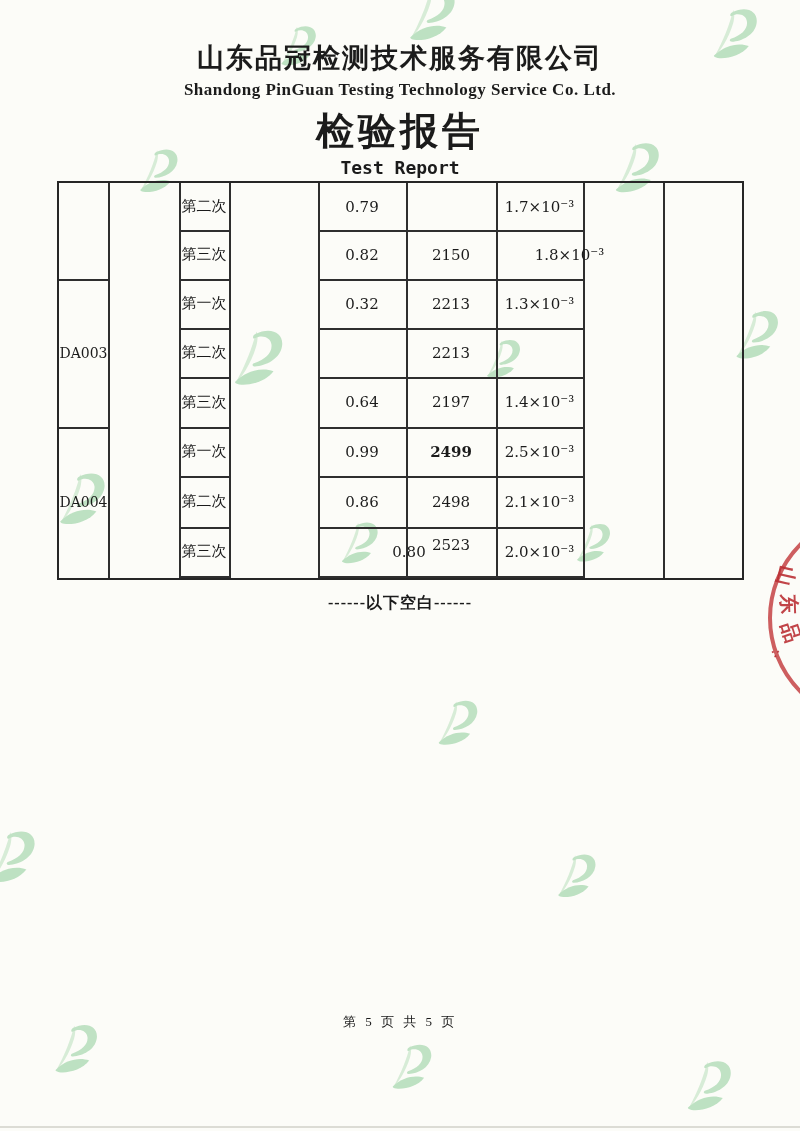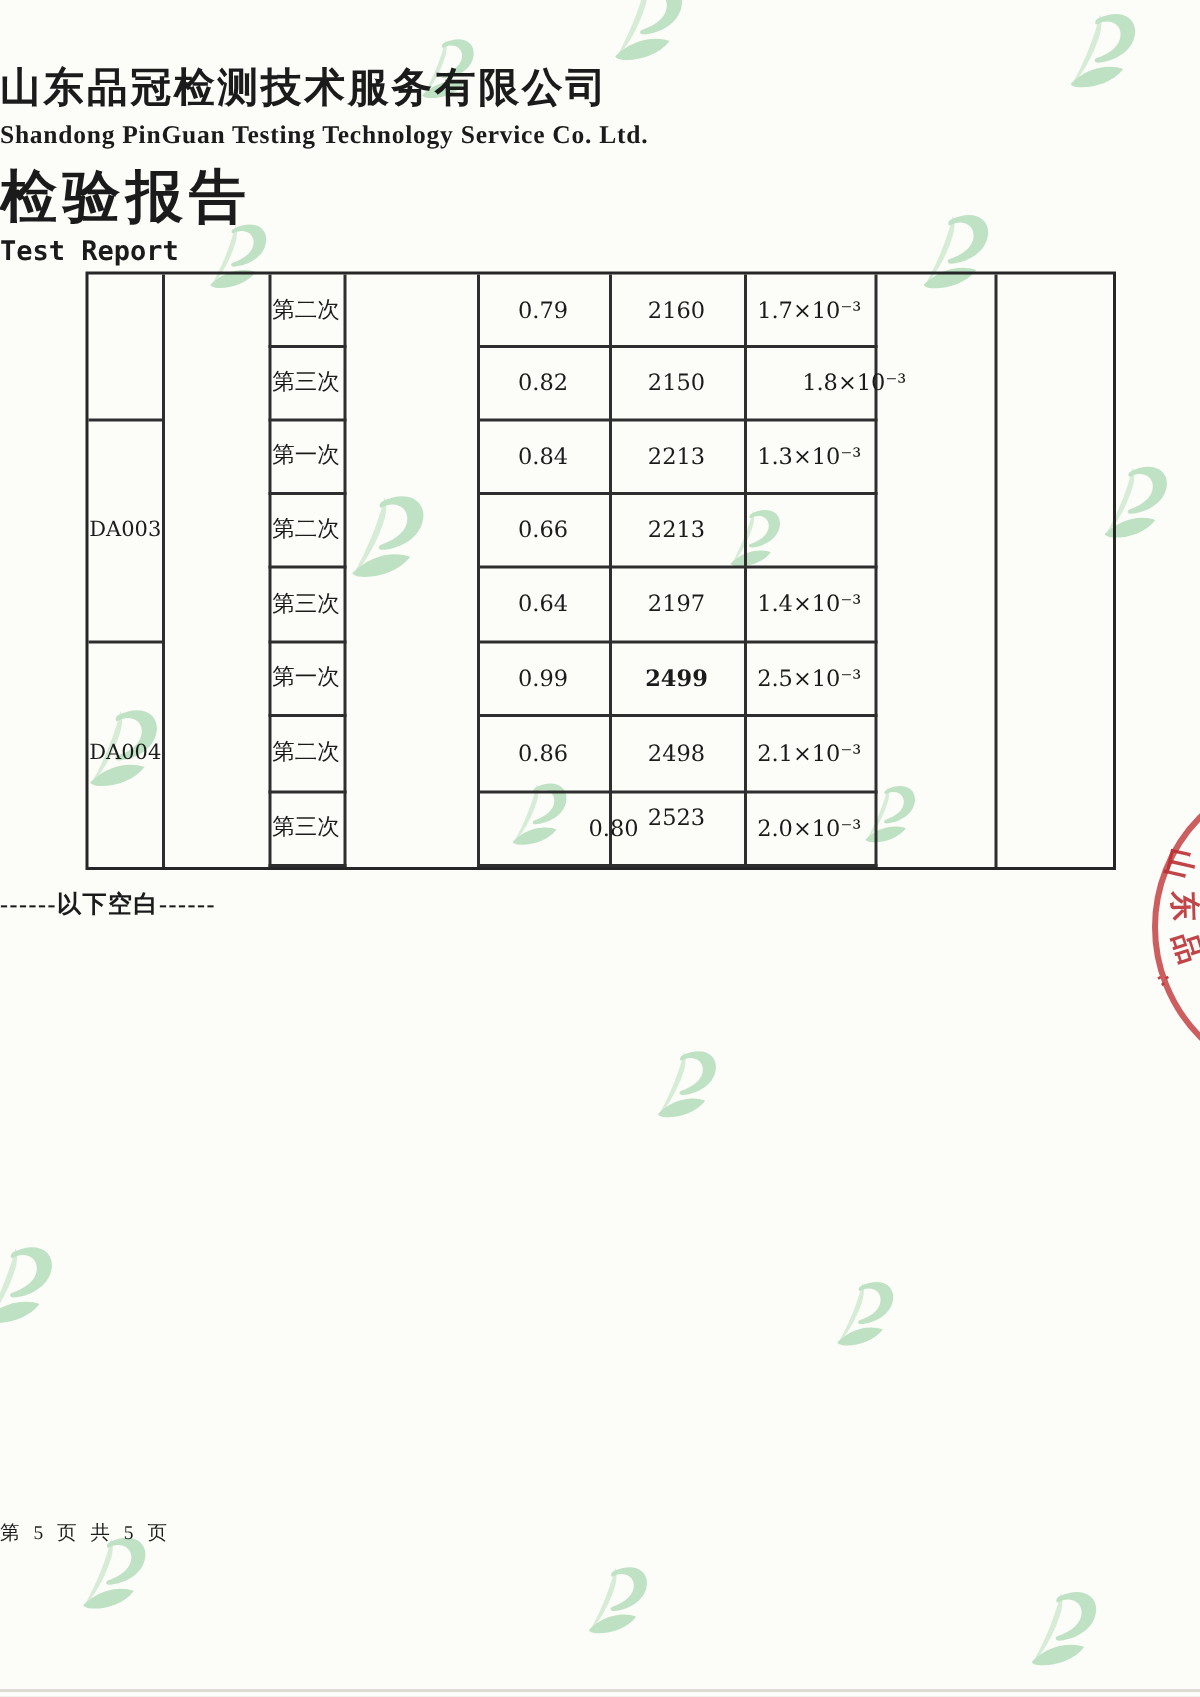--- a/index.html
+++ b/index.html
@@ -2,21 +2,21 @@
 <html><head>
 <meta charset="utf-8">
 <style>
   html,body{margin:0;padding:0;background:#e8e8e4;}
   .page{
     position:relative; width:800px; height:1131px; overflow:hidden;
     background:#fcfcf8; color:#1b1b1b;
     font-family:"Liberation Serif", serif;
   }
   .abs{position:absolute;}
-  .ctr{left:0; right:0; }
+  .ctr{left:0; right:0; text-align:center;}
   
   .company-cn{top:40px; font-size:27px; font-weight:bold; letter-spacing:2px; z-index:2;}
   .company-en{top:80px; font-size:17px; font-weight:bold; letter-spacing:.5px; z-index:2;}
   .title-cn{top:106px; font-size:38px; font-weight:bold; letter-spacing:4px; z-index:2;}
   .title-en{top:157px; font-size:18px; font-weight:bold; font-family:"DejaVu Sans Mono", monospace; z-index:2;}
   
   .table-box{
     left:57px; top:181px; width:687px; height:399px;
     border:2px solid #262626; box-sizing:border-box; z-index:1;
   }
@@ -140,32 +140,30 @@
       <div class="ln" style="left: 120px; top: 293px; width: 52px; height: 2px;"></div>
       <div class="ln" style="left: 259px; top: 293px; width: 267px; height: 2px;"></div>
       <div class="ln" style="left: 120px; top: 344px; width: 52px; height: 2px;"></div>
       <div class="ln" style="left: 259px; top: 344px; width: 267px; height: 2px;"></div>
       <div class="ln" style="left: 120px; top: 393px; width: 52px; height: 2px;"></div>
       <div class="ln" style="left: 259px; top: 393px; width: 267px; height: 2px;"></div>
       <div class="ln" style="left: 0px; top: 96px; width: 51px; height: 2px;"></div>
       <div class="ln" style="left: 0px; top: 244px; width: 51px; height: 2px;"></div>
       <div class="cell" style="left: 120px; top: 0px; width: 50px; height: 47px;">第二次</div>
       <div class="cell" style="left: 259px; top: 0px; width: 88px; height: 47px;">0.79</div>
-      <div class="cell" style="left: 347px; top: 0px; width: 90px; height: 47px;">2160</div>
       <div class="cell" style="left: 437px; top: 0px; width: 87px; height: 47px;">1.7×10⁻³</div>
       <div class="cell" style="left: 120px; top: 47px; width: 50px; height: 49px;">第三次</div>
       <div class="cell" style="left: 259px; top: 47px; width: 88px; height: 49px;">0.82</div>
       <div class="cell" style="left: 347px; top: 47px; width: 90px; height: 49px; border-radius: 16px;">2150</div>
       <div class="cell" style="left: 437px; top: 47px; width: 87px; height: 49px; padding-left: 30px;">1.8×10⁻³</div>
       <div class="cell" style="left: 120px; top: 96px; width: 50px; height: 49px;">第一次</div>
-      <div class="cell" style="left: 259px; top: 96px; width: 88px; height: 49px;">0.84</div>
+      <div class="cell" style="left: 259px; top: 96px; width: 88px; height: 49px;">0.32</div>
       <div class="cell" style="left: 347px; top: 96px; width: 90px; height: 49px;">2213</div>
       <div class="cell" style="left: 437px; top: 96px; width: 87px; height: 49px;">1.3×10⁻³</div>
       <div class="cell" style="left: 120px; top: 145px; width: 50px; height: 49px;">第二次</div>
-      <div class="cell" style="left: 259px; top: 145px; width: 88px; height: 49px;">0.66</div>
       <div class="cell" style="left: 347px; top: 145px; width: 90px; height: 49px;">2213</div>
       <div class="cell" style="left: 120px; top: 194px; width: 50px; height: 50px;">第三次</div>
       <div class="cell" style="left: 259px; top: 194px; width: 88px; height: 50px;">0.64</div>
       <div class="cell" style="left: 347px; top: 194px; width: 90px; height: 50px;">2197</div>
       <div class="cell" style="left: 437px; top: 194px; width: 87px; height: 50px;">1.4×10⁻³</div>
       <div class="cell" style="left: 120px; top: 244px; width: 50px; height: 49px;">第一次</div>
       <div class="cell" style="left: 259px; top: 244px; width: 88px; height: 49px;">0.99</div>
       <div class="cell" style="left: 347px; top: 244px; width: 90px; height: 49px; font-weight: bold;">2499</div>
       <div class="cell" style="left: 437px; top: 244px; width: 87px; height: 49px;">2.5×10⁻³</div>
       <div class="cell" style="left: 120px; top: 293px; width: 50px; height: 51px;">第二次</div>

